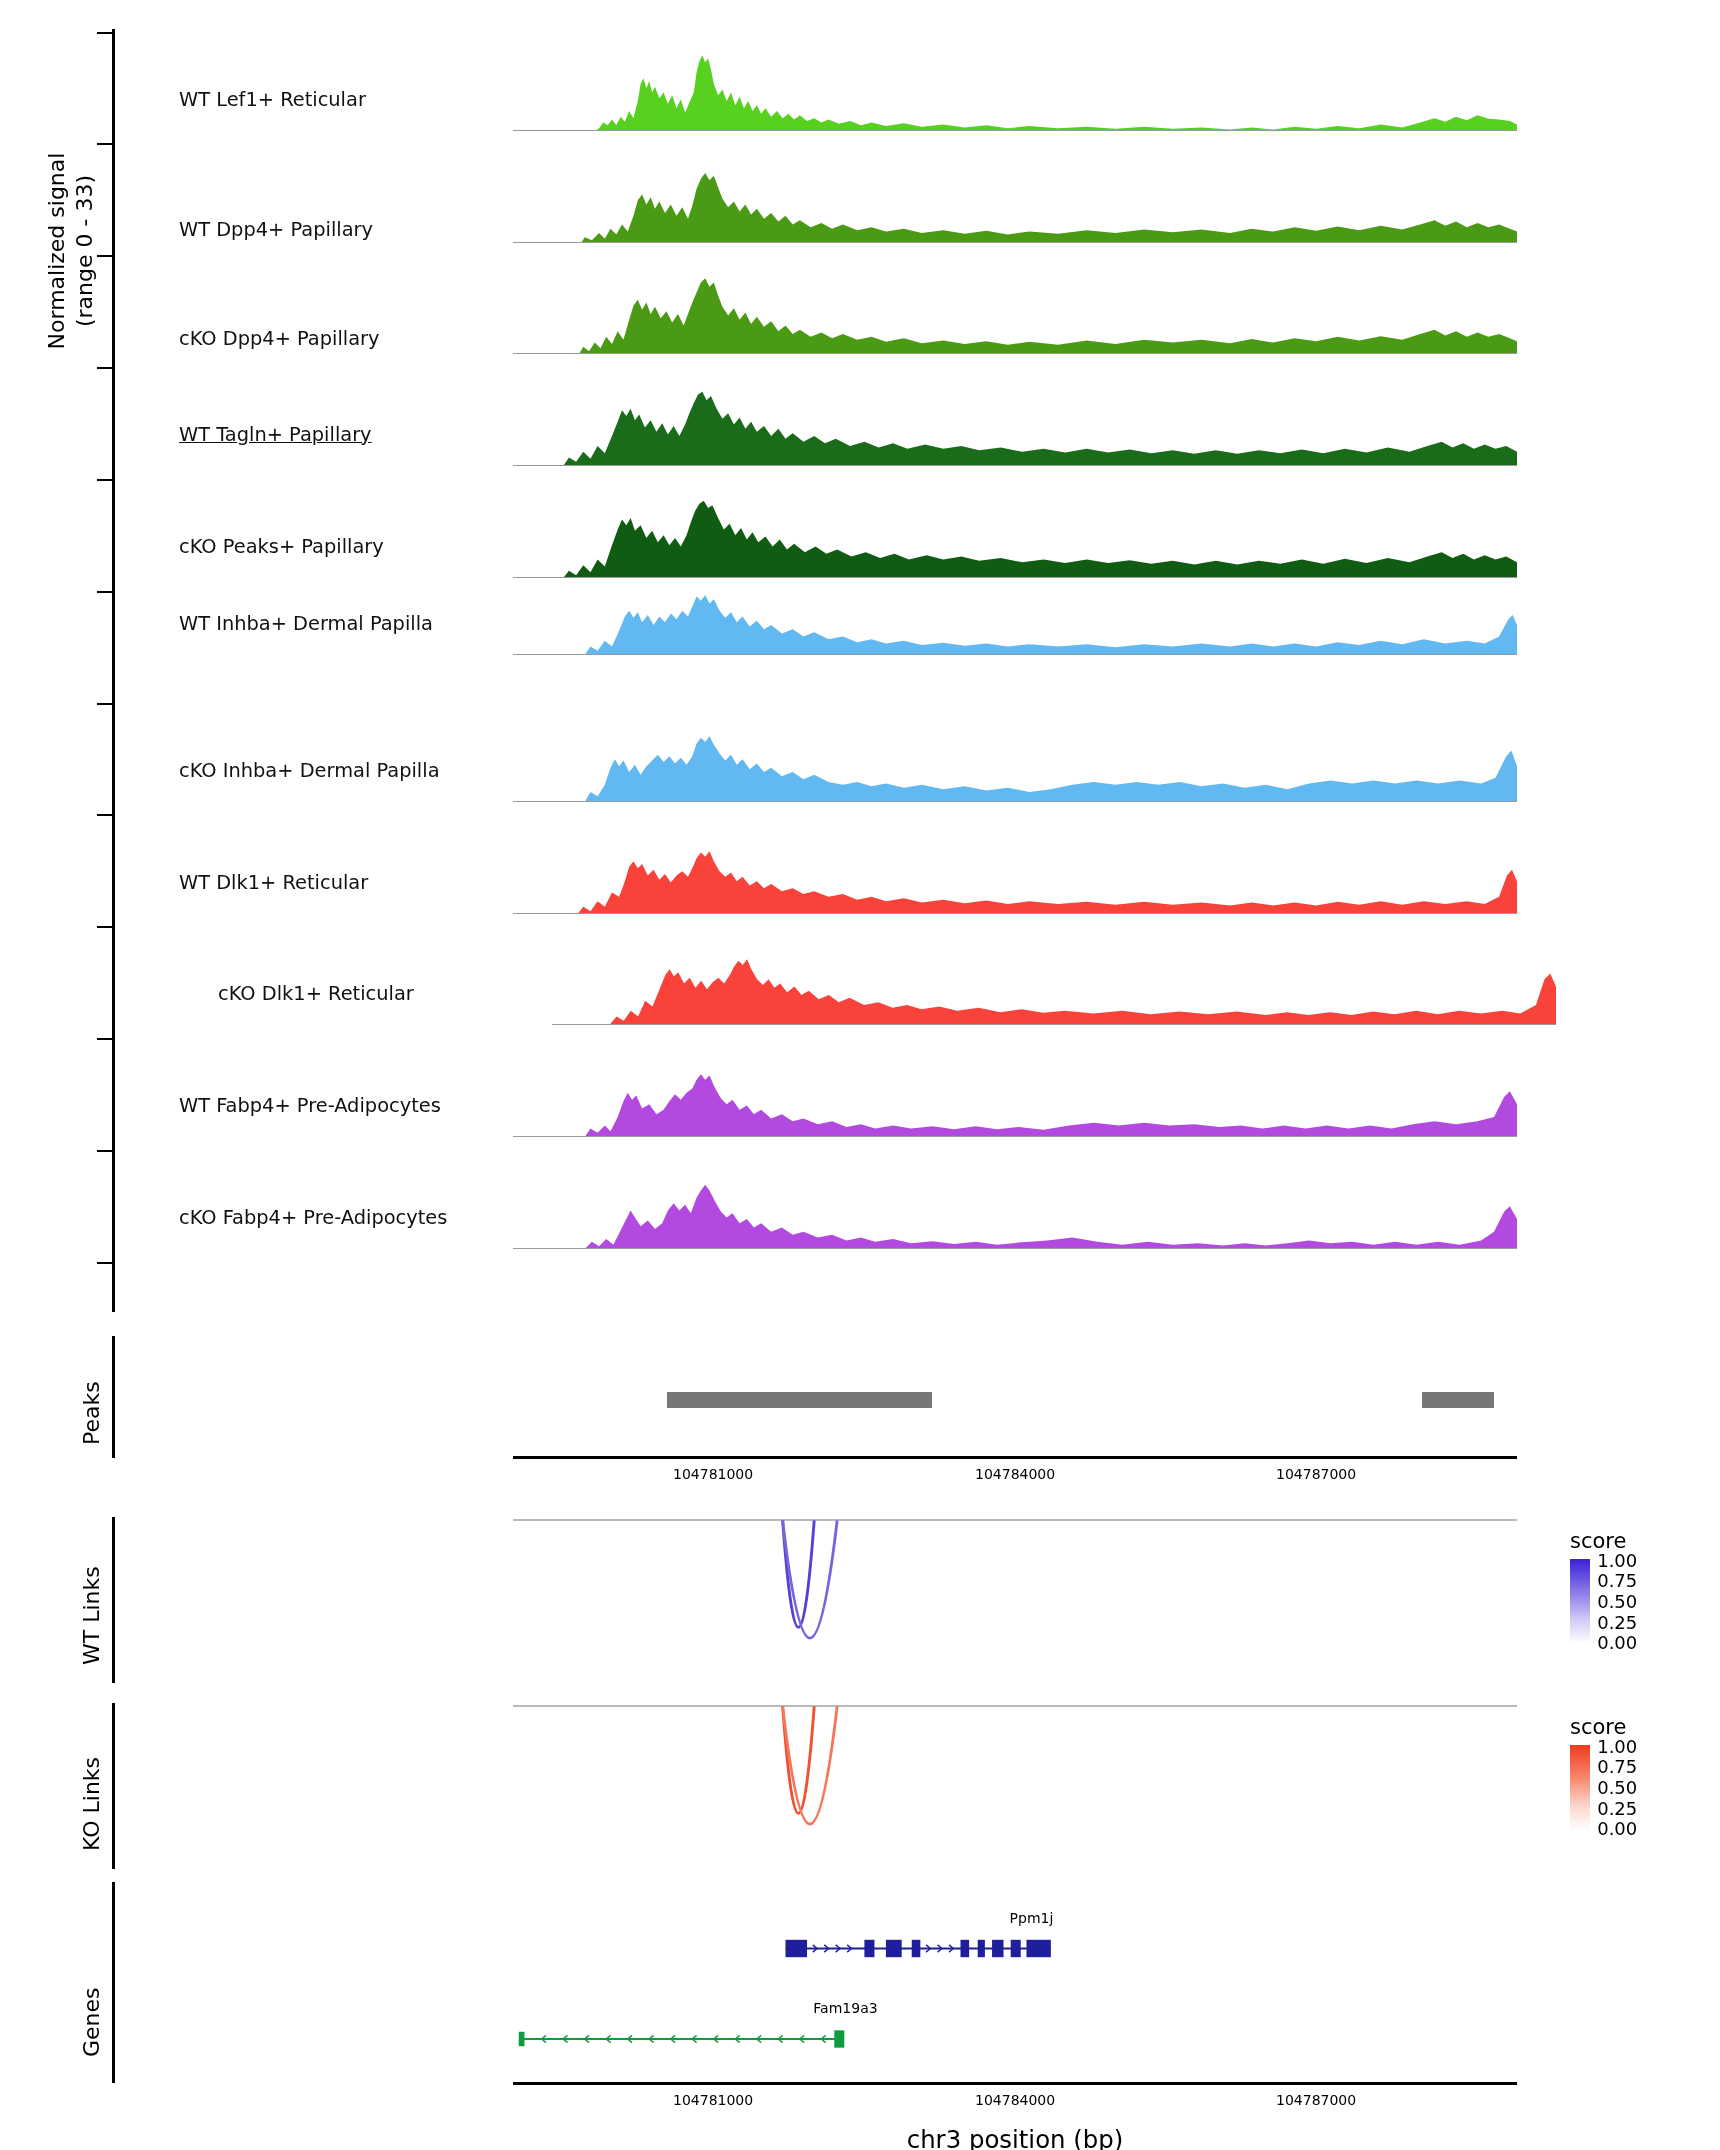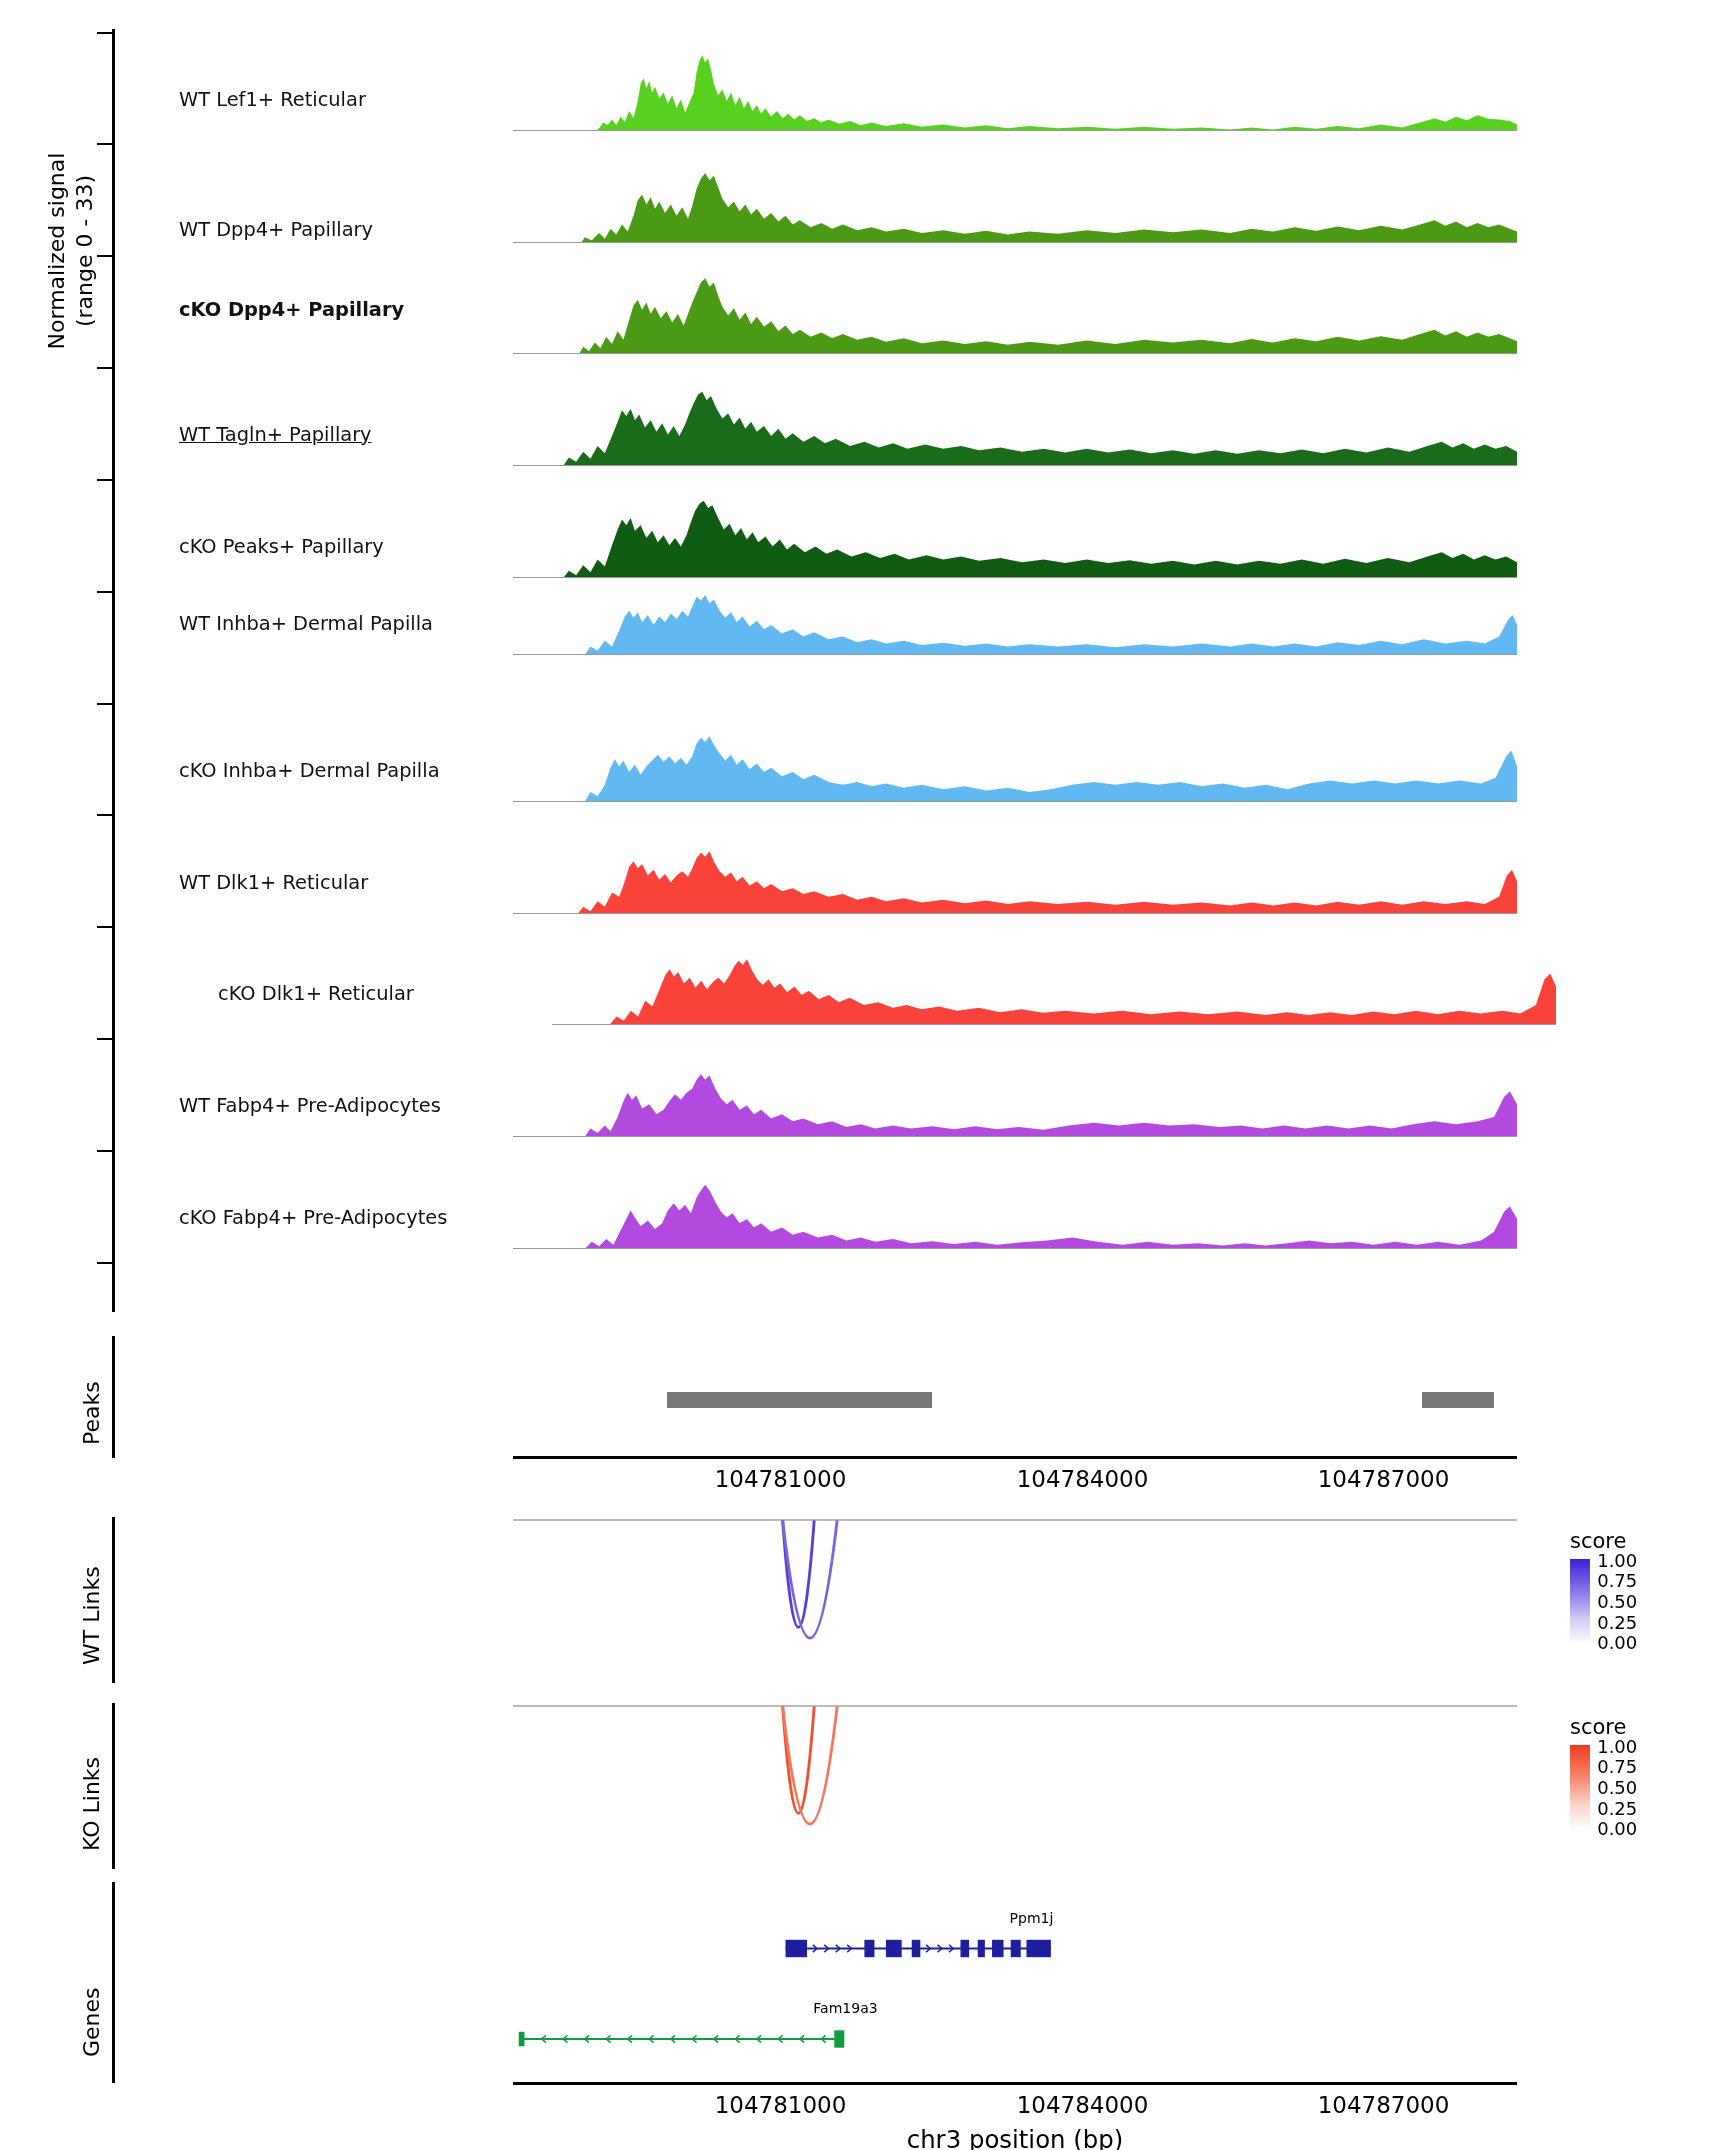--- a/index.html
+++ b/index.html
@@ -118,22 +118,21 @@
   
   .pos-axis-line {
     position: absolute;
     left: 513px;
     width: 1004px;
     height: 2.9px;
     background: #000;
   }
   .pos-tick-label {
     position: absolute;
-    font-size: 23px;
-    text-align: center;
+    font-size: 14px;
     width: 215px;
     margin-left: -108px;
   }
 
   
   .links-block {
     position: absolute;
     left: 0;
     width: 1721px;
   }
@@ -241,21 +240,21 @@
       <div class="track-label" style="top:77px;">WT Dpp4+ Papillary</div>
       <div class="track-plot">
         <svg viewBox="0 0 1400 112" preserveAspectRatio="none">
           <path fill="#4a9a15" stroke="none" d="M0,112 L95,112 L100,104 L110,108 L120,98 L128,106 L136,92 L144,100 L152,86 L160,96 L168,74 L174,52 L180,44 L186,58 L192,48 L198,64 L204,54 L212,70 L220,58 L228,74 L236,62 L244,78 L250,60 L256,36 L262,22 L268,14 L274,24 L280,18 L286,34 L292,50 L300,62 L308,54 L316,68 L324,58 L332,72 L340,64 L350,78 L360,70 L370,82 L380,74 L390,86 L400,80 L415,90 L430,84 L445,92 L460,86 L480,94 L500,90 L520,96 L545,92 L570,98 L600,94 L630,99 L660,95 L690,100 L720,96 L760,99 L800,94 L840,98 L880,93 L920,97 L960,93 L1000,98 L1030,92 L1060,96 L1090,90 L1120,95 L1150,89 L1180,94 L1210,88 L1240,93 L1265,86 L1285,80 L1300,88 L1315,82 L1330,90 L1345,84 L1360,90 L1375,86 L1390,92 L1400,96 L1400,112 Z"></path>
         </svg>
       </div>
       <div class="baseline" style="top:101px;"></div>
     </div>
 
     <div class="track" style="top:252px;">
-      <div class="track-label" style="top:46px;font-weight:bold;">cKO Dpp4+ Papillary</div>
+      <div class="track-label" style="top:75px;">cKO Dpp4+ Papillary</div>
       <div class="track-plot">
         <svg viewBox="0 0 1400 112" preserveAspectRatio="none">
           <path fill="#4a9a15" stroke="none" d="M0,112 L92,112 L98,102 L106,108 L114,96 L122,104 L130,88 L138,98 L146,80 L154,92 L162,64 L168,44 L174,36 L180,50 L186,40 L192,56 L198,46 L206,62 L214,52 L222,68 L230,56 L238,72 L244,56 L250,40 L256,26 L262,12 L268,6 L274,18 L280,12 L286,30 L292,46 L300,58 L308,48 L316,64 L324,54 L332,70 L340,60 L350,74 L360,66 L370,80 L380,72 L390,84 L400,78 L415,88 L430,82 L445,90 L460,84 L480,92 L500,88 L520,95 L545,90 L570,97 L600,93 L630,98 L660,94 L690,99 L720,95 L760,99 L800,93 L840,98 L880,92 L920,96 L960,92 L1000,97 L1030,91 L1060,96 L1090,90 L1120,94 L1150,88 L1180,93 L1210,87 L1240,92 L1265,84 L1285,78 L1300,86 L1315,80 L1330,88 L1345,82 L1360,88 L1375,84 L1390,90 L1400,94 L1400,112 Z"></path>
         </svg>
       </div>
       <div class="baseline" style="top:101px;"></div>
     </div>
 
     <div class="track" style="top:364px;">
       <div class="track-label" style="top:59px;text-decoration:underline;">WT Tagln+ Papillary</div>

